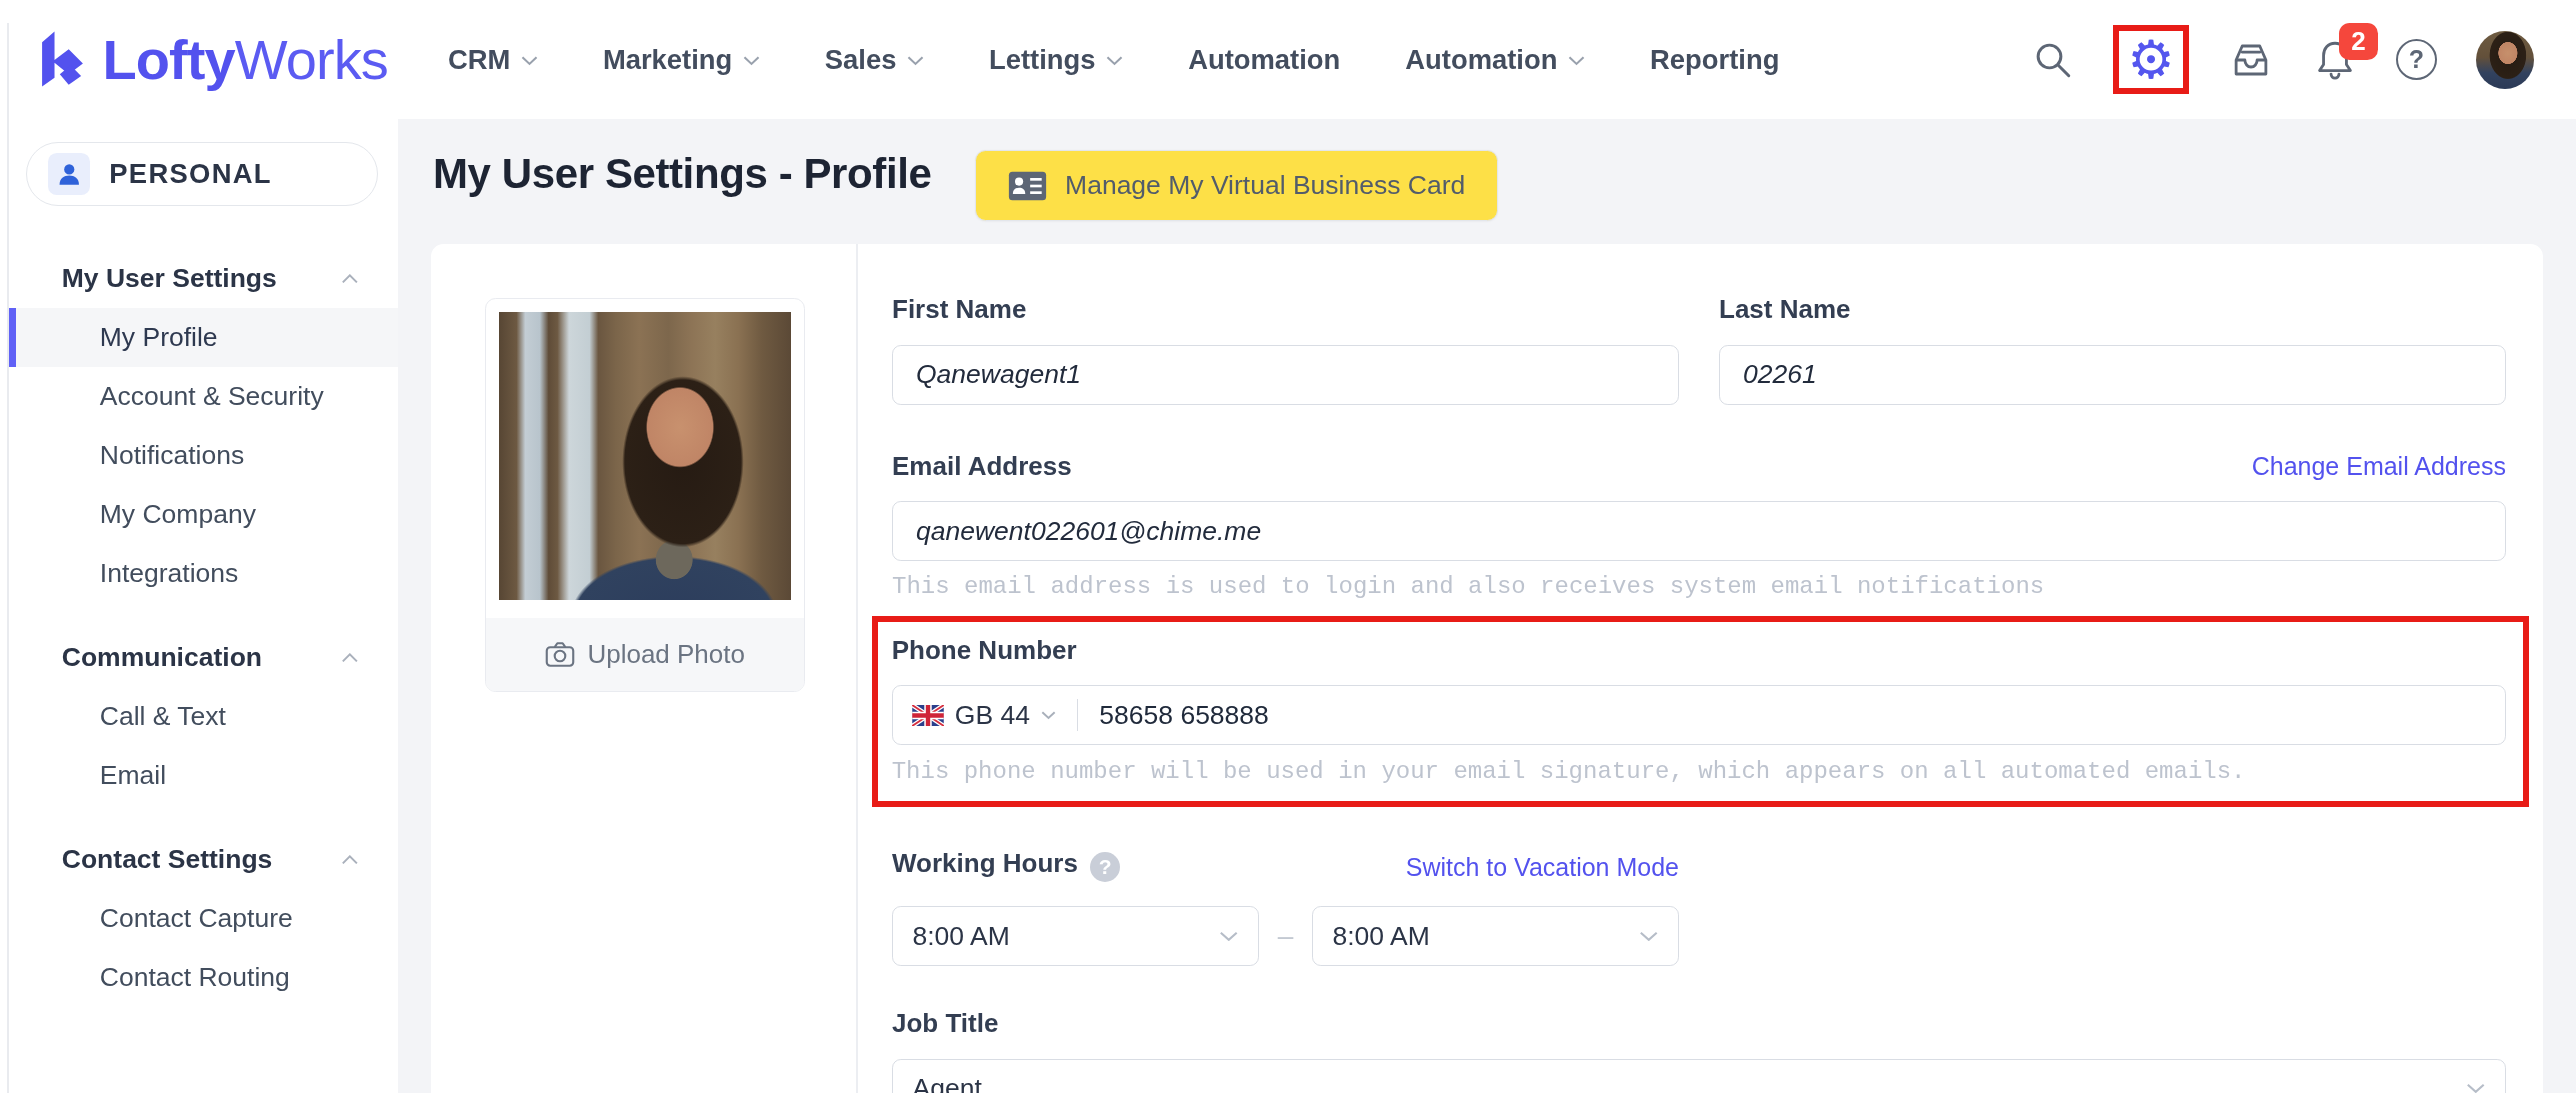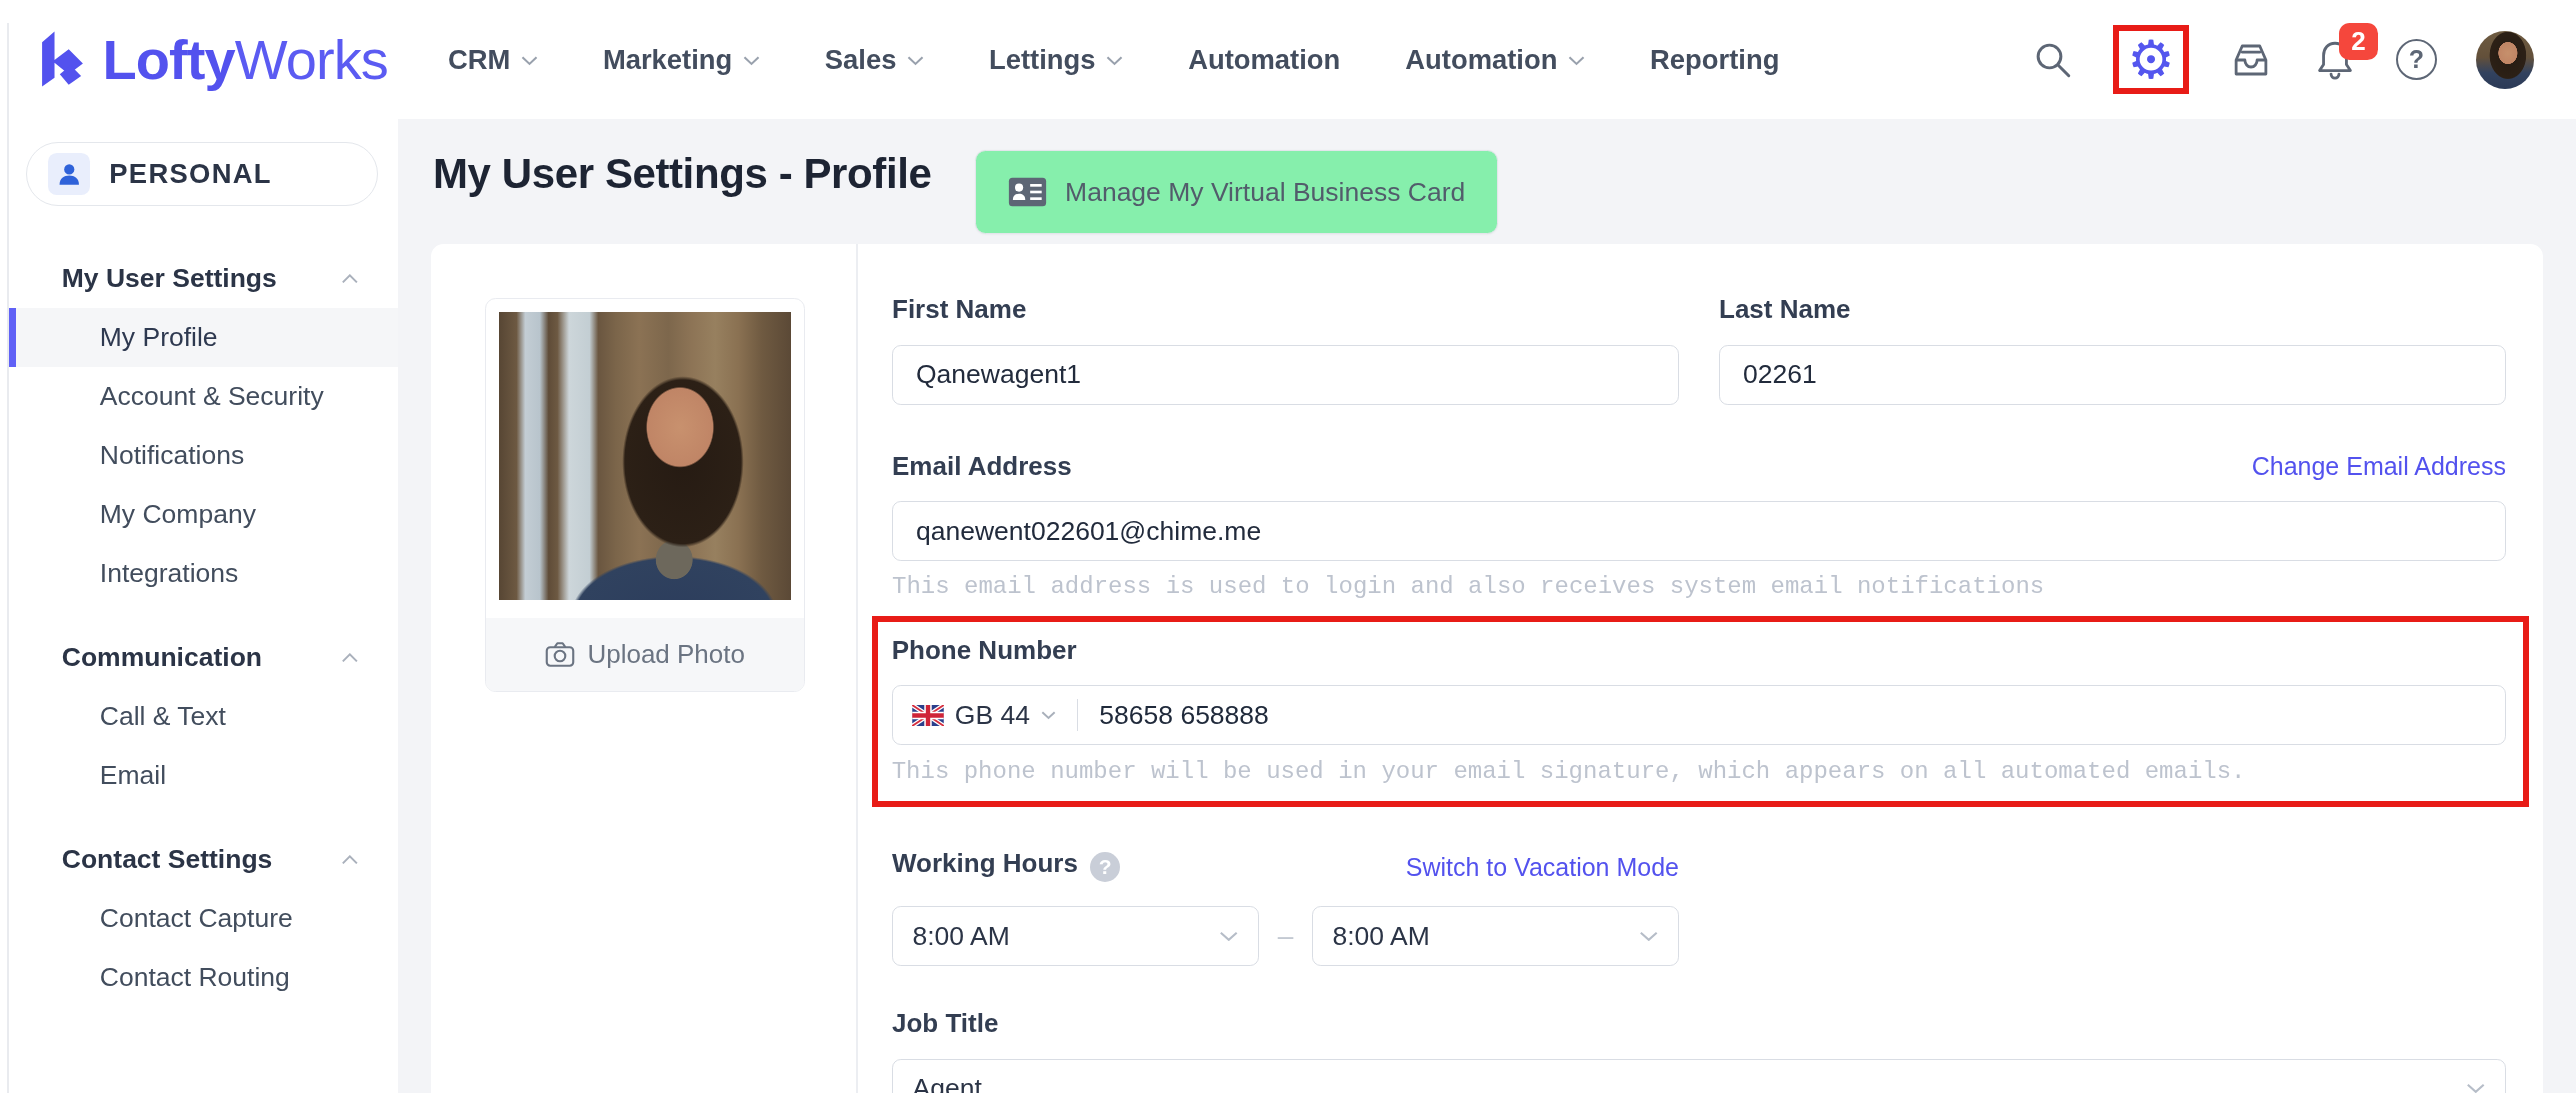--- a/index.html
+++ b/index.html
@@ -42,21 +42,21 @@
   .workspace-label { font-size:27.4px; font-weight:700; color:#2b3446; letter-spacing:1.3px; }
   .side-section-header { margin:57px 39px 14px 53px; display:flex; align-items:center; justify-content:space-between; font-size:26.5px; font-weight:700; color:#2b3446; cursor:pointer; }
   .side-section-header.next { margin-top:39px; }
   .side-item { height:59px; display:flex; align-items:center; padding-left:84px; border-left:7px solid transparent; font-size:26.5px; color:#424d5d; cursor:pointer; }
   .side-item.active { background:#f5f6f8; border-left-color:#6061f6; color:#2e3950; }
 
   
   .main-bg { position:absolute; left:398px; top:119px; right:0; bottom:0; background:#f3f4f7; z-index:5; }
   .title-row { position:absolute; left:433px; top:150px; height:85px; display:flex; align-items:flex-start; gap:44px; z-index:10; }
   .page-title { font-size:42px; font-weight:700; color:#1d2433; letter-spacing:-0.4px; }
-  .manage-card-btn { height:84px; background:#86efac; border:1.8px solid #e3e6eb; border-radius:10.6px; display:flex; align-items:center; gap:17.7px; padding:0 32px; font-size:26.5px; color:#525c6b; cursor:pointer; box-shadow:0 0.9px 1.8px rgba(20,30,60,.04); }
+  .manage-card-btn { height:71px; background:#fde047; border:1.8px solid #e3e6eb; border-radius:10.6px; display:flex; align-items:center; gap:17.7px; padding:0 32px; font-size:26.5px; color:#525c6b; cursor:pointer; box-shadow:0 0.9px 1.8px rgba(20,30,60,.04); }
 
   .card { position:absolute; left:431px; top:244px; width:2112px; height:973px; background:#fff; border-radius:12.4px; z-index:8; }
   .card-divider { position:absolute; left:425px; top:0; bottom:124px; width:1.8px; background:#eceef2; }
 
   
   .photo-card { position:absolute; left:54px; top:54px; width:320px; height:394px; border:1.8px solid #e9ebf0; border-radius:10.6px; display:flex; flex-direction:column; background:#fff; }
   .photo { margin:13.3px 13.3px 0 13.3px; height:288px; overflow:hidden;
     background:
       radial-gradient(ellipse 48px 57px at 62% 40%, #c8916e 0%, #c08566 68%, rgba(0,0,0,0) 71%),
       radial-gradient(ellipse 88px 124px at 63% 52%, #261b13 0%, #2c2016 66%, rgba(0,0,0,0) 69%),
@@ -68,21 +68,21 @@
   .upload-bar { height:73px; background:#f6f7f9; border-radius:0 0 8.8px 8.8px; display:flex; align-items:center; justify-content:center; gap:12.4px; color:#6b7482; font-size:26px; cursor:pointer; }
 
   
   .form { position:absolute; left:461px; top:50px; width:1614px; }
   .row-2col { display:flex; gap:40px; }
   .col { width:787px; }
   .field-label { font-size:26px; font-weight:700; color:#333e52; margin-bottom:19.5px; }
   .label-row { display:flex; align-items:center; justify-content:space-between; margin-bottom:19.5px; }
   .label-row .field-label { margin-bottom:0; }
   .link { font-size:25px; color:#5352ee; cursor:pointer; }
-  .text-input { width:100%; height:60px; border:1.8px solid #d9dde4; border-radius:8.8px; padding:0 23px; font-size:26.5px; color:#222b3c; font-family:"Liberation Sans", sans-serif; background:#fff; outline:none; }
+  .text-input { width:100%; height:60px; border:1.8px solid #d9dde4; border-radius:8.8px; padding:0 23px; font-size:26.5px; color:#222b3c; font-family:"Liberation Sans", sans-serif; background:#fff; outline:none;font-style:italic; }
   .helper { margin-top:12.4px; font-size:24px; color:#bdc3ce;font-family:Liberation Mono, monospace; }
   .mt-row { margin-top:46px; }
 
   
   .phone-annotation { margin:16px 0 0 -20.3px; width:1657px; border:6.2px solid #e81c17; padding:12.4px 16px 16px 14px; }
   .phone-inner { width:1614px; }
   .phone-input { width:100%; height:60px; border:1.8px solid #d9dde4; border-radius:8.8px; display:flex; align-items:center; padding:0 19.5px; background:#fff; cursor:text; }
   .country-sel { display:flex; align-items:center; gap:10.6px; cursor:pointer; }
   .country-code { font-size:26.5px; color:#2b3446; }
   .vsep { width:1.8px; height:32px; background:#d9dde4; margin:0 21px; }

